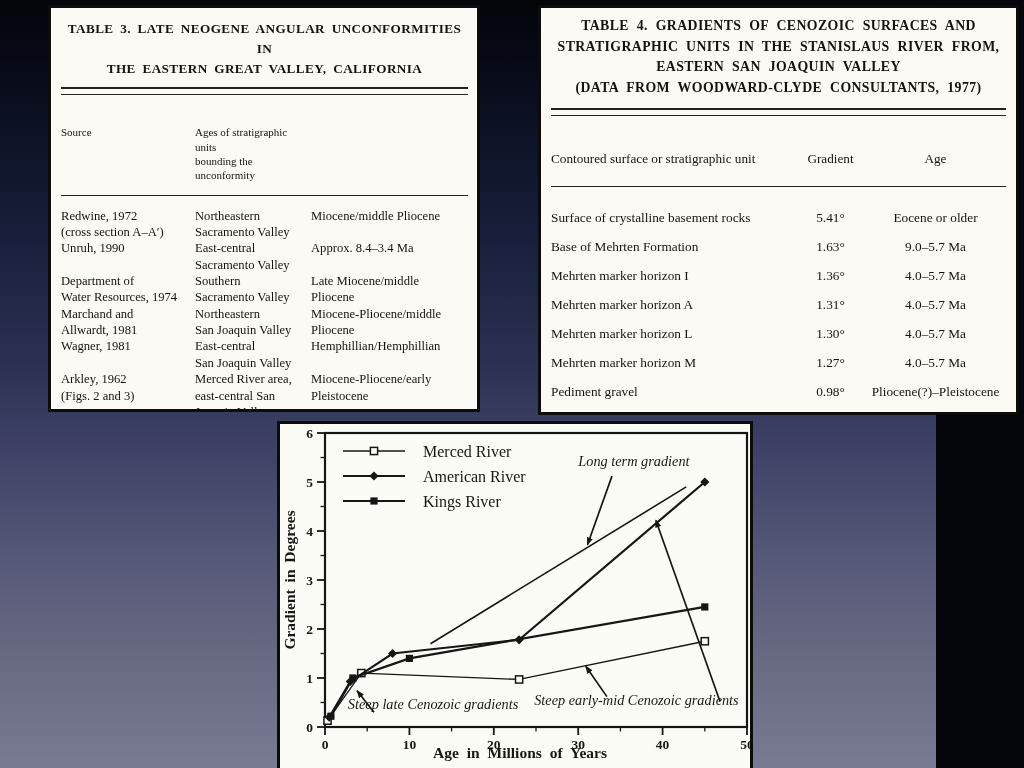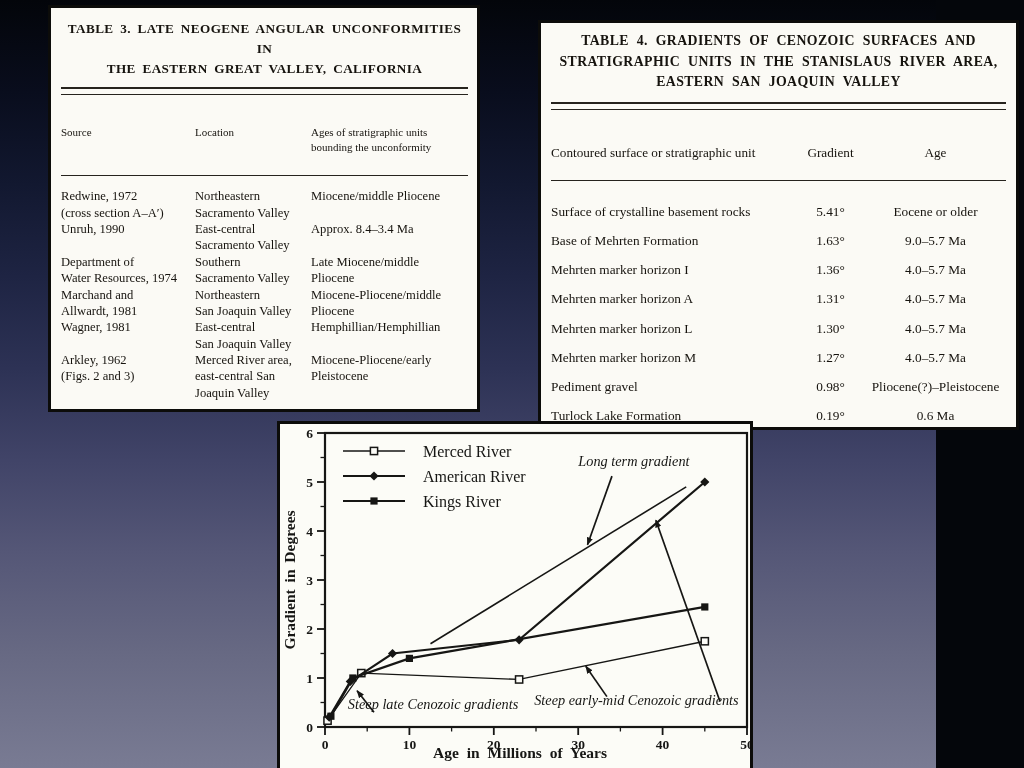--- a/index.html
+++ b/index.html
@@ -30,21 +30,21 @@
     height:5px; border-top:2px solid #26231d; border-bottom:1px solid #26231d;
     margin-top:9px;
   }
   .rule { border-top:1.5px solid #26231d; }
   .t3grid { display:grid; grid-template-columns:134px 116px 159px; }
   .t3head { margin-top:30px; font-size:11px; line-height:1.3; min-height:38px; }
   .t3 .rule-head { margin-top:12px; }
   .t3body { margin-top:12px; font-size:12.6px; line-height:1.3; }
   .cell { white-space:pre-line; padding-right:6px; }
   
-  .t4 { left:538px; top:20px; width:481px; height:410px; }
+  .t4 { left:538px; top:5px; width:481px; height:410px; }
   .t4 .scan { padding:6px 10px 0 10px; }
   .t4 .t-title { font-size:13.8px; line-height:1.5; word-spacing:4px; margin-top:2px; }
   .t4grid { display:grid; grid-template-columns:245px 75px 135px; align-items:center; }
   .t4head { margin-top:28px; font-size:13.2px; min-height:30px; }
   .t4 .rule-head { margin-top:12px; }
   .t4body { margin-top:23px; row-gap:12.5px; font-size:13.3px; line-height:1.25; }
   .t4 .cell { white-space:nowrap; }
   .c-center { text-align:center; }
   
   .chartp { left:277px; top:421px; width:476px; height:347px; padding:3px 3px 0 3px; box-sizing:border-box; }
@@ -61,21 +61,20 @@
 
   <section class="panel t3">
     <div class="scan">
       <div class="t-title">
         <div>TABLE 3. LATE NEOGENE ANGULAR UNCONFORMITIES IN</div>
         <div>THE EASTERN GREAT VALLEY, CALIFORNIA</div>
       </div>
       <div class="rule-double"></div>
       <div class="t3grid t3head">
         <div class="cell">Source</div>
-        <div class="cell">Location</div>
         <div class="cell">Ages of stratigraphic units
 bounding the unconformity</div>
       </div>
       <div class="rule rule-head"></div>
       <div class="t3grid t3body">
         <div class="cell">Redwine, 1972
 (cross section A–A′)</div>
         <div class="cell">Northeastern
 Sacramento Valley</div>
         <div class="cell">Miocene/middle Pliocene</div>
@@ -107,22 +106,23 @@
 Pleistocene</div>
       </div>
 
     </div>
   </section>
 
   <section class="panel t4">
     <div class="scan">
       <div class="t-title">
         <div>TABLE 4. GRADIENTS OF CENOZOIC SURFACES AND</div>
-        <div>STRATIGRAPHIC UNITS IN THE STANISLAUS RIVER AREA,</div>
+        <div>STRATIGRAPHIC UNITS IN THE STANISLAUS RIVER FROM,</div>
         <div>EASTERN SAN JOAQUIN VALLEY</div>
+        <div>(DATA FROM WOODWARD-CLYDE CONSULTANTS, 1977)</div>
       </div>
       <div class="rule-double"></div>
       <div class="t4grid t4head">
         <div class="cell">Contoured surface or stratigraphic unit</div>
         <div class="cell c-center">Gradient</div>
         <div class="cell c-center">Age</div>
       </div>
       <div class="rule rule-head"></div>
       <div class="t4grid t4body">
         <div class="cell">Surface of crystalline basement rocks</div>

